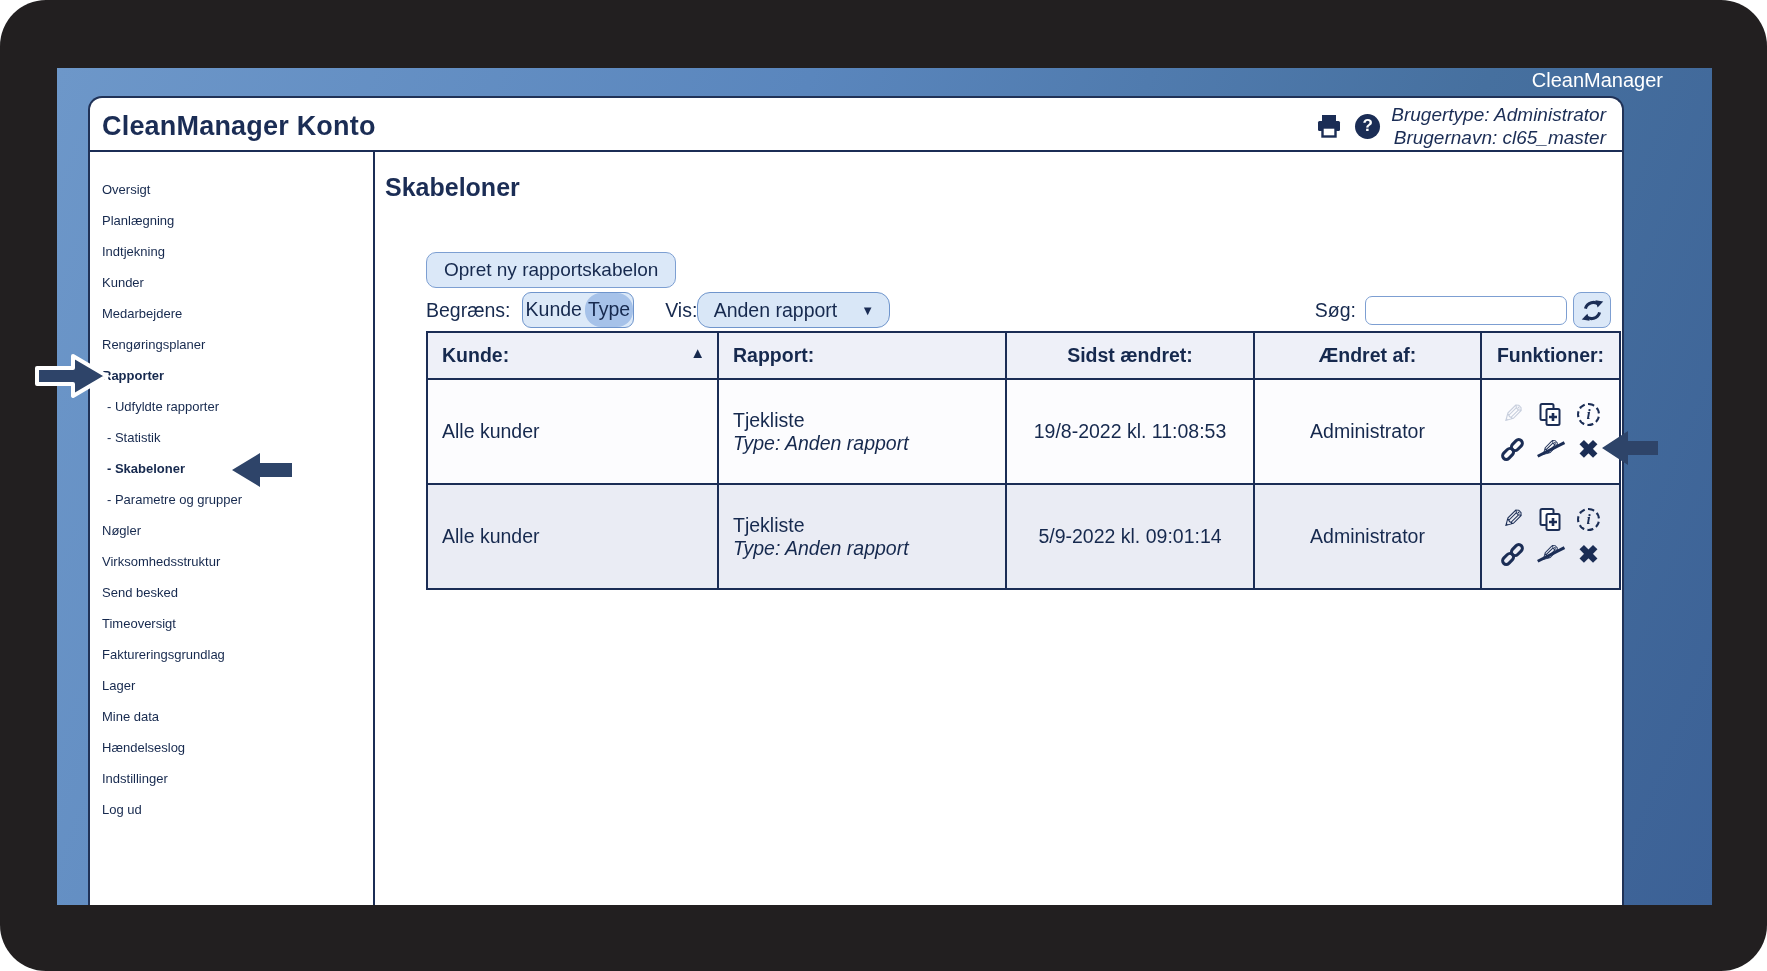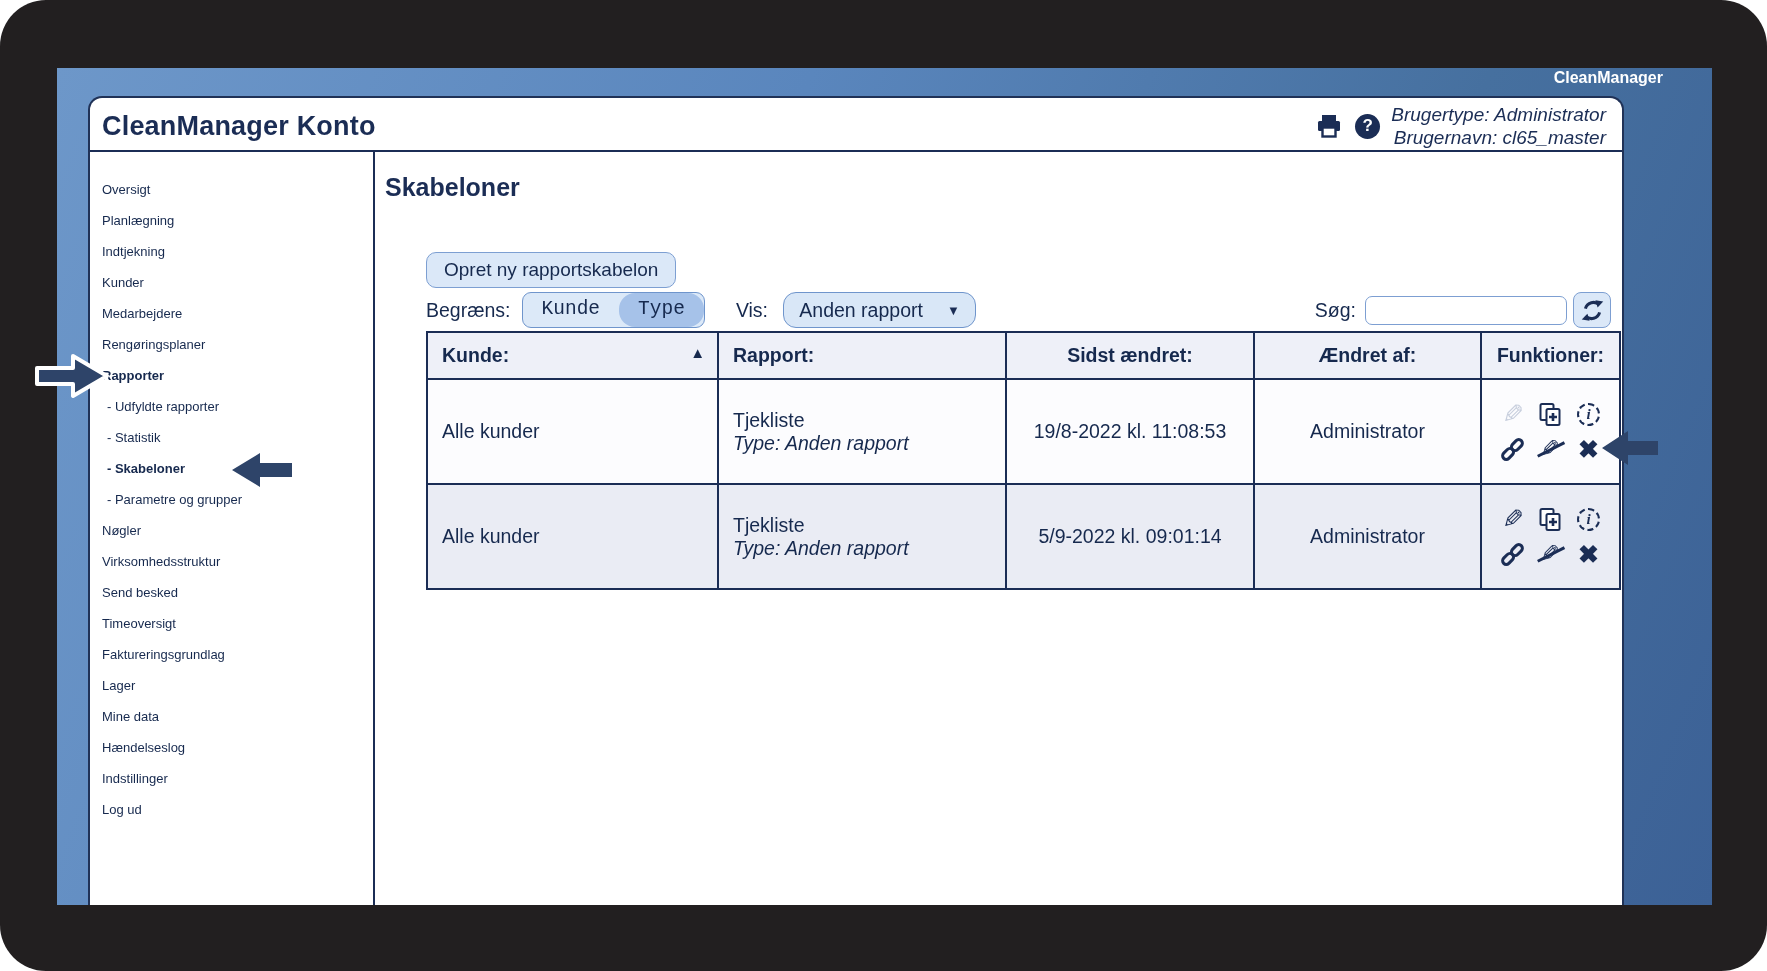--- a/index.html
+++ b/index.html
@@ -1,20 +1,20 @@
 <!DOCTYPE html>
 <html><head>
 <meta charset="utf-8">
 <style>
   * { margin:0; padding:0; box-sizing:border-box; }
   html,body { width:1767px; height:971px; background:#fff; font-family:"Liberation Sans", sans-serif; overflow:hidden; }
   .frame { position:absolute; inset:0; background:#221f20; border-radius:46px; }
   .blue-panel { position:absolute; left:57px; top:68px; width:1655px; height:837px;
     background:linear-gradient(112deg,#6d97c9 0%,#5a86bd 38%,#46709f 72%,#3c6196 100%); }
-  .brand { position:absolute; top:1px; right:49px; color:#ffffff; font-weight:bold; font-size:16px; }
+  .brand { position:absolute; top:1px; right:49px; color:#ffffff; font-weight:normal; font-size:20px; }
   .panel { position:absolute; left:31px; top:28px; width:1536px; height:809px; background:#ffffff;
     border:2px solid #203257; border-bottom:none; border-radius:14px 14px 0 0; overflow:hidden;
     display:flex; flex-direction:column; }
   .panel-header { height:54px; flex:0 0 54px; display:flex; justify-content:space-between; align-items:center;
     border-bottom:2px solid #1b2d55; padding:4px 16px 0 12px; }
   .app-title { font-size:27px; font-weight:bold; color:#1b2d55; letter-spacing:0.2px; }
   .header-right { display:flex; align-items:center; gap:11px; }
   .help-badge { width:25px; height:25px; border-radius:50%; background:#1b2d55; color:#fff; font-weight:bold;
     font-size:17px; display:flex; align-items:center; justify-content:center; }
   .user-block { text-align:right; font-style:italic; font-size:19px; color:#1b2d55; line-height:23px; }
@@ -26,24 +26,24 @@
   .nav-item.active { font-weight:bold; }
   .main { flex:1; padding:20px 0 0 10px; position:relative; }
   .page-title { font-size:25px; font-weight:bold; color:#1b2d55; height:30px; line-height:30px; }
   .content { margin-left:41px; margin-top:50px; width:1193px; }
   .btn { background:#dbe8f8; border:1.5px solid #7d9fd2; border-radius:10px; color:#16294e;
     font-size:19px; font-family:"Liberation Sans",sans-serif; cursor:pointer; }
   .btn-create { padding:6px 17px; height:36px;text-align:right; }
   .filter-row { display:flex; align-items:center; margin-top:3px; height:38px; font-size:19.5px; color:#16294e; }
   .segmented { display:inline-flex; border:1.5px solid #6f95cc; border-radius:9px; overflow:hidden;
     background:#dce9f8; margin-left:11px; height:36px; }
-  .seg { padding:0 19px; line-height:33px; cursor:pointer;font-family:Liberation Mono, monospace; }
+  .seg { padding:0 3px; line-height:33px; cursor:pointer; }
   .seg.selected { background:#a6c2e9;border-radius:16px; }
   .vis-label { margin-left:31px; }
-  .dropdown { margin-left:15px; width:193px; height:36px; border:1.5px solid #6f95cc; border-radius:13px;
+  .dropdown { width:193px; height:36px; border:1.5px solid #6f95cc; border-radius:13px;
     background:#d9e7f7; display:flex; align-items:center; justify-content:center; gap:24px; cursor:pointer; }
   .caret { font-size:13px; color:#1b2d55; }
   .spacer { flex:1; }
   .search-label { margin-right:9px; }
   .search-input { width:202px; height:29px; border:1.5px solid #7d9fd2; border-radius:7px; background:#fff;
     font-size:17px; padding:0 8px; color:#16294e; outline:none; }
   .btn-refresh { width:38px; height:36px; border-radius:8px; margin-left:6px; margin-right:8px;
     display:flex; align-items:center; justify-content:center; }
   table { border-collapse:collapse; width:1193px; margin-top:2px; table-layout:fixed; }
   th, td { border:2px solid #1b2d55; color:#16294e; }

